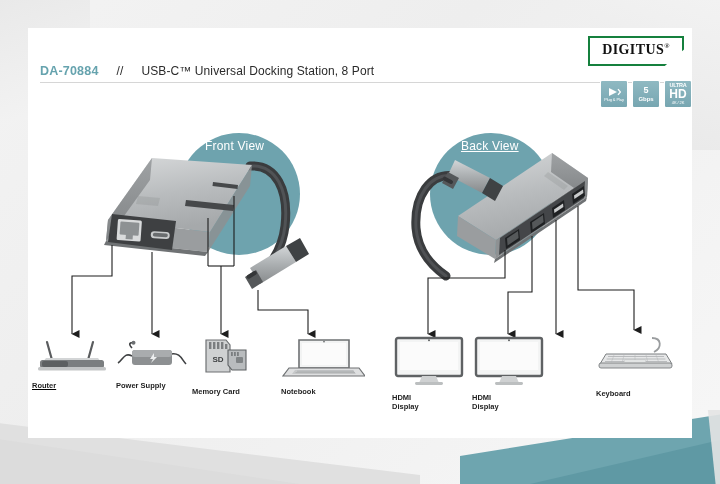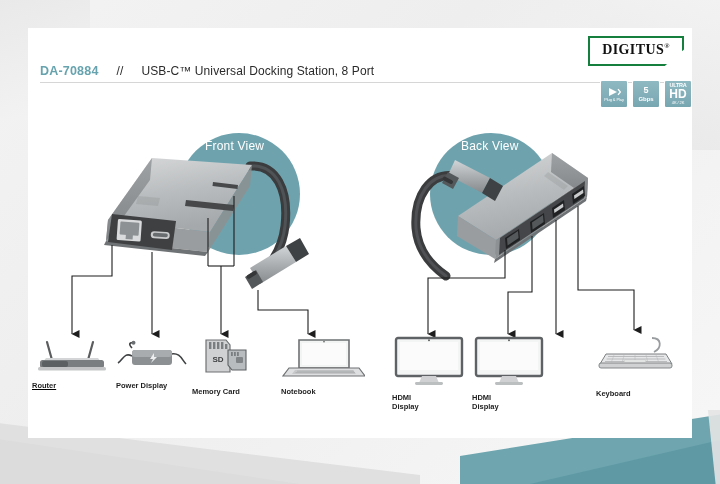--- a/index.html
+++ b/index.html
@@ -260,21 +260,21 @@
       <span class="badge-top small">ULTRA</span>
       <span class="badge-top hd">HD</span>
       <span class="badge-sub">4K / 2K</span>
     </div>
   </div>
 
   <div class="view-circle" style="left:178px; top:133px; width:122px; height:122px;"></div>
   <div class="view-label" style="left:205px; top:139px;">Front View</div>
 
   <div class="view-circle" style="left:430px; top:133px; width:122px; height:122px;"></div>
-  <div class="view-label" style="left:461px; top:139px;">Back View</div>
+  <div class="view-label" style="left:461px; top:139px;text-decoration:underline;">Back View</div>
 
   <svg class="dock-layer" width="720" height="484">
     <defs>
       <linearGradient id="gMetalTop" x1="0" y1="0" x2="0.3" y2="1">
         <stop offset="0%" stop-color="#d7d9da"></stop>
         <stop offset="55%" stop-color="#b9bcbe"></stop>
         <stop offset="100%" stop-color="#a6a9ab"></stop>
       </linearGradient>
       <linearGradient id="gMetalSide" x1="0" y1="0" x2="0" y2="1">
         <stop offset="0%" stop-color="#9fa2a4"></stop>
@@ -433,21 +433,21 @@
   <div class="device" style="left:116px; top:340px; width:72px;">
     <svg width="72" height="34" viewBox="0 0 72 34">
       <path d="M16 16 C8 12 7 20 2 23" fill="none" stroke="#3f4143" stroke-width="1.6"></path>
       <path d="M16 8 C12 4 14 2 17 3" fill="none" stroke="#3f4143" stroke-width="1.6"></path>
       <circle cx="17.5" cy="2.8" r="2" fill="#6d7072"></circle>
       <path d="M55 14 C64 12 66 20 70 24" fill="none" stroke="#3f4143" stroke-width="1.6"></path>
       <rect x="16" y="10" width="40" height="15" rx="3" fill="#8d9092"></rect>
       <rect x="16" y="10" width="40" height="7" rx="3" fill="#a9acae"></rect>
       <path d="M38 13 L34 19 L37 19 L35 23 L41 17 L38 17 Z" fill="#eceeef"></path>
     </svg>
-    <div class="device-label">Power Display</div>
+    <div class="device-label">Power Supply</div>
   </div>
 
   <div class="device" style="left:192px; top:336px; width:66px;">
     <svg width="66" height="44" viewBox="0 0 66 44">
 
       <path d="M14 4 L34 4 L38 9 L38 36 L14 36 Z" fill="#cfd1d2" stroke="#6e7173" stroke-width="1.2"></path>
       <g fill="#83868880">
         <rect x="17" y="6" width="2.4" height="7" fill="#7b7e80"></rect>
         <rect x="21" y="6" width="2.4" height="7" fill="#7b7e80"></rect>
         <rect x="25" y="6" width="2.4" height="7" fill="#7b7e80"></rect>

